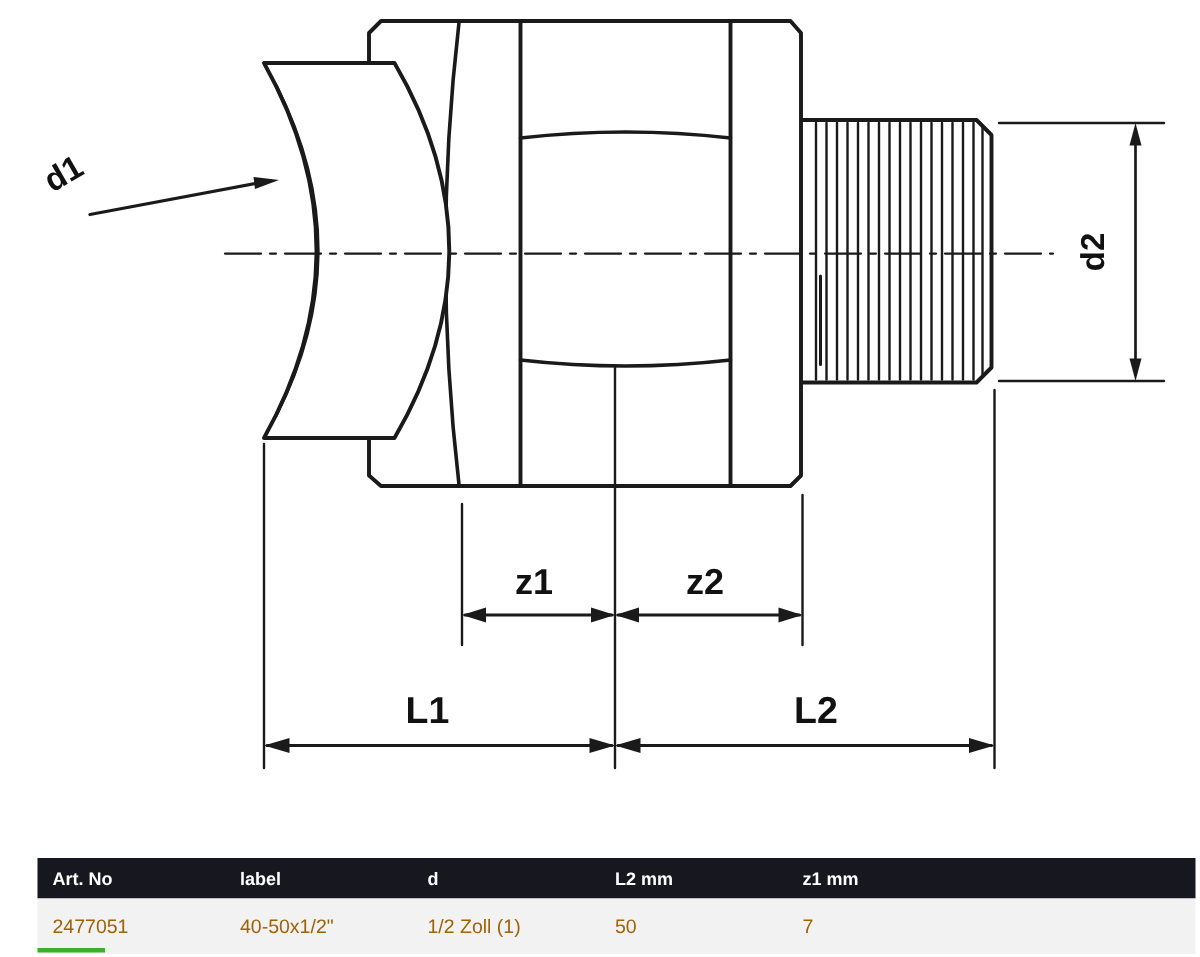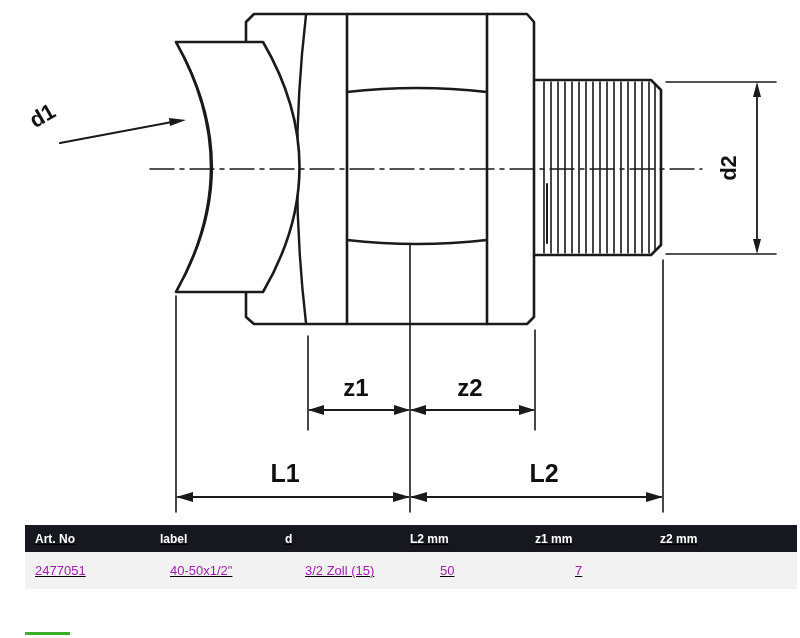--- a/index.html
+++ b/index.html
@@ -1,22 +1,22 @@
 <!DOCTYPE html>
 <html><head>
 <meta charset="utf-8">
 <style>
   html,body{margin:0;padding:0;background:#ffffff;font-family:"Liberation Sans",sans-serif;}
   .page{position:relative;width:800px;height:638px;background:#fff;overflow:hidden;}
   .drawing{position:absolute;top:0;left:0;}
   svg text{font-family:"Liberation Sans",sans-serif;font-weight:bold;fill:#111;}
-  .spec-table{position:absolute;left:25px;top:525px;width:772px;text-decoration:underline;}
+  .spec-table{position:absolute;left:25px;top:572px;width:772px;}
   .t-head,.t-row{display:grid;grid-template-columns:125px 125px 125px 125px 125px 1fr;align-items:center;}
   .t-head{height:27px;color:#ffffff;font-size:12px;font-weight:bold;}
-  .t-row{height:37px;color:#a21caf;font-size:13px;gap:10px;}
+  .t-row{height:37px;color:#a16207;font-size:13px;}
   .t-head>div,.t-row>div{padding-left:10px;white-space:nowrap;overflow:hidden;}
   .accent-bar{position:absolute;left:25px;top:632px;width:45px;height:3px;}
 </style>
 </head>
 <body>
 
 <div class="page">
 
   <svg class="drawing" width="800" height="545" viewBox="0 0 800 545">
     <g stroke="#1a1a1a" fill="none" stroke-linecap="round" stroke-linejoin="round">
@@ -74,25 +74,24 @@
     <text x="544" y="482" font-size="25" text-anchor="middle">L2</text>
   </svg>
 
   <div class="spec-table">
     <div class="t-head" id="thead" style="background: rgb(23, 23, 31);">
       <div>Art. No</div>
       <div>label</div>
       <div>d</div>
       <div>L2 mm</div>
       <div>z1 mm</div>
-      <div>z2 mm</div>
     </div>
     <div class="t-row" id="trow" style="background: rgb(242, 242, 242);">
       <div>2477051</div>
       <div>40-50x1/2"</div>
-      <div>3/2 Zoll (15)</div>
+      <div>1/2 Zoll (1)</div>
       <div>50</div>
       <div>7</div>
     </div>
   </div>
 
   <div class="accent-bar" id="accent" style="background: rgb(61, 174, 43);"></div>
 </div>
 
 </body></html>

